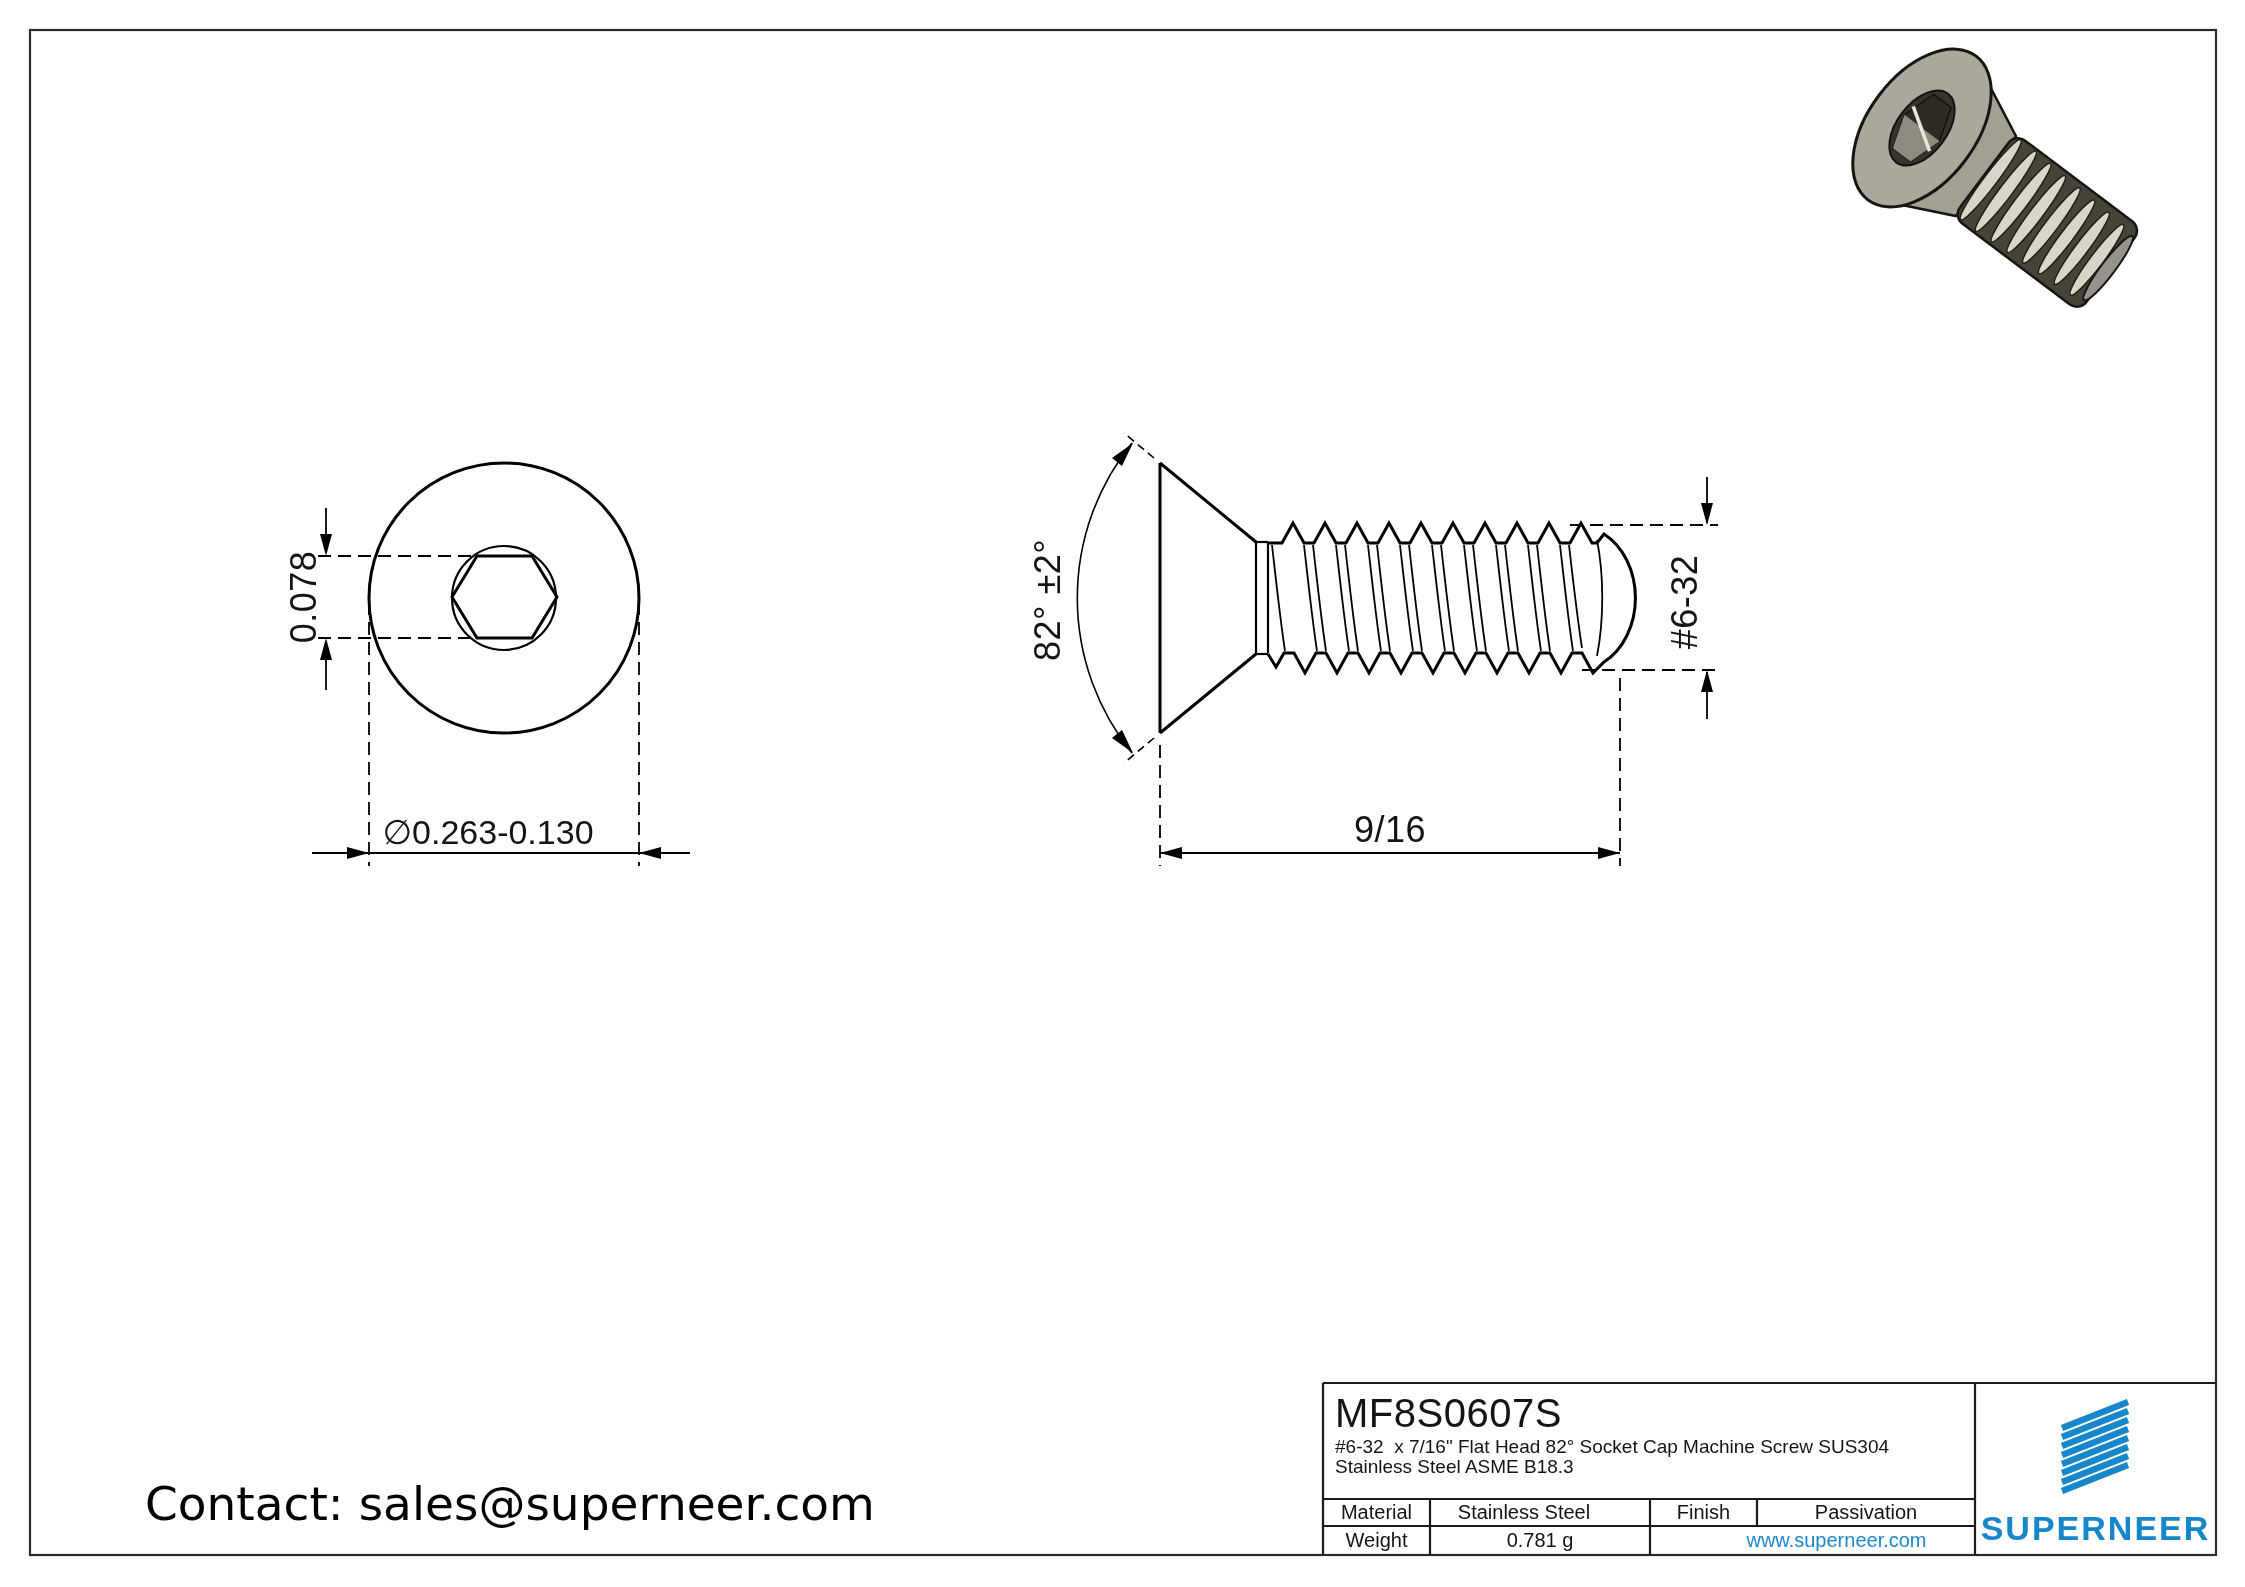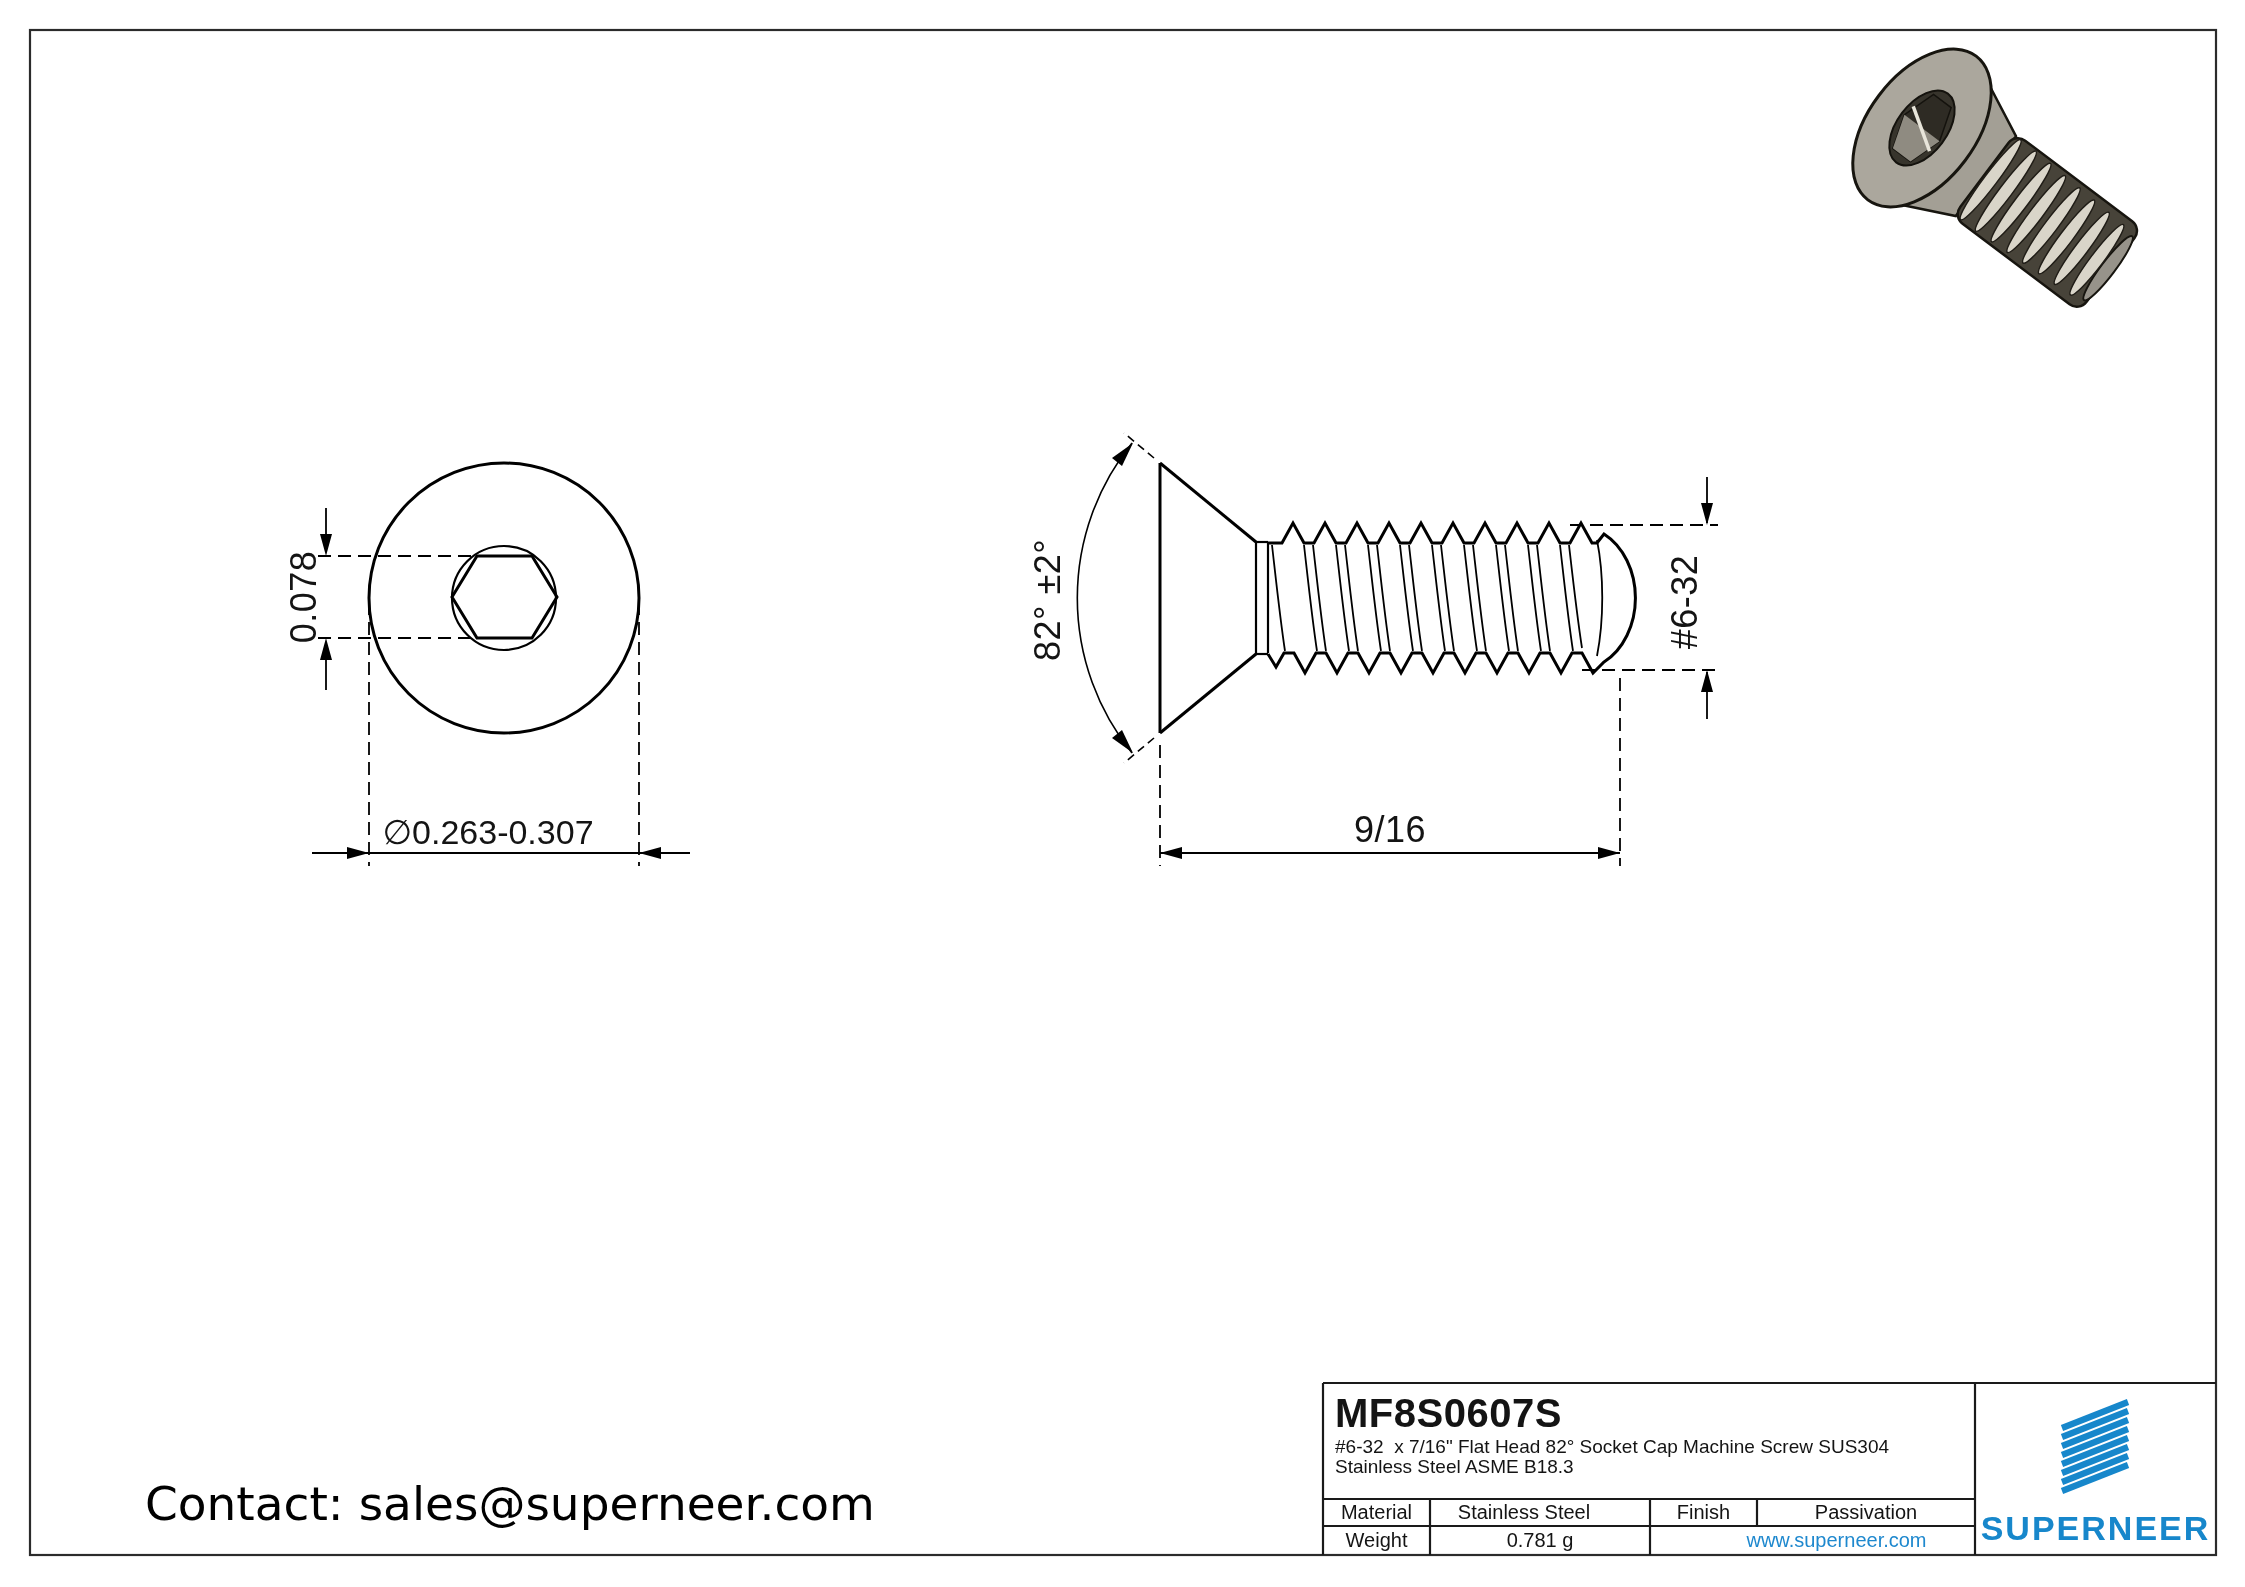--- a/index.html
+++ b/index.html
@@ -18,21 +18,21 @@
   .dim{font-size:36px;letter-spacing:0.5px;}
   .rot{transform:rotate(-90deg);transform-origin:center center;}
   #contact-line{
     left:128px;top:1472px;width:780px;height:62px;
     justify-content:flex-start;
     font-family:"DejaVu Sans", sans-serif;
     font-size:47px;color:#000;margin-left:17px;
   }
   
   #tb-part{left:1335px;top:1390px;width:620px;height:46px;justify-content:flex-start;
-           font-size:40px;font-weight:bold;letter-spacing:0.5px;}
+           font-size:40px;font-weight:normal;letter-spacing:0.5px;}
   #tb-desc{left:1335px;top:1437px;width:600px;height:58px;display:block;
            font-size:19px;line-height:20px;white-space:pre-wrap;}
   .cellTxt{font-size:20px;}
   #tb-material-label{left:1323px;top:1499px;width:107px;height:27px;}
   #tb-material-value{left:1430px;top:1499px;width:188px;height:27px;}
   #tb-finish-label{left:1650px;top:1499px;width:107px;height:27px;border-radius:9px;}
   #tb-finish-value{left:1757px;top:1499px;width:218px;height:27px;}
   #tb-weight-label{left:1323px;top:1526px;width:107px;height:29px;}
   #tb-weight-value{left:1430px;top:1526px;width:220px;height:29px;}
   #tb-website{left:1650px;top:1526px;width:325px;height:29px;color:#1E88CE;cursor:pointer;padding-left:24px;}
@@ -173,21 +173,21 @@
       <line x1="2062" y1="1446" x2="2128" y2="1420" stroke="#1787CB"></line>
       <line x1="2062" y1="1455" x2="2128" y2="1429" stroke="#1787CB"></line>
       <line x1="2062" y1="1464" x2="2128" y2="1438" stroke="#1787CB"></line>
       <line x1="2062" y1="1473" x2="2128" y2="1447" stroke="#1787CB"></line>
       <line x1="2062" y1="1482" x2="2128" y2="1456" stroke="#1787CB"></line>
       <line x1="2062" y1="1491" x2="2128" y2="1465" stroke="#1787CB"></line>
     </g>
   </svg>
 
   <div class="txt dim rot" style="left:204px;top:577px;width:200px;height:40px;">0.078</div>
-  <div class="txt" style="left:348px;top:812px;width:280px;height:40px;font-size:34px;">∅0.263-0.307</div>
+  <div class="txt" style="left:348px;top:812px;width:280px;height:40px;font-size:34px;">∅0.263-0.130</div>
   <div class="txt dim rot" style="left:938px;top:578px;width:220px;height:44px;">82° ±2°</div>
   <div class="txt dim" style="left:1310px;top:810px;width:160px;height:40px;">9/16</div>
   <div class="txt dim rot" style="left:1585px;top:582px;width:200px;height:40px;">#6-32</div>
 
   <div class="txt" id="contact-line">Contact: sales@superneer.com</div>
 
   <div class="txt" id="tb-part">MF8S0607S</div>
   <div id="tb-desc" class="txt">#6-32  x 7/16" Flat Head 82° Socket Cap Machine Screw SUS304 Stainless Steel ASME B18.3</div>
 
   <div class="txt cellTxt" id="tb-material-label">Material</div>

